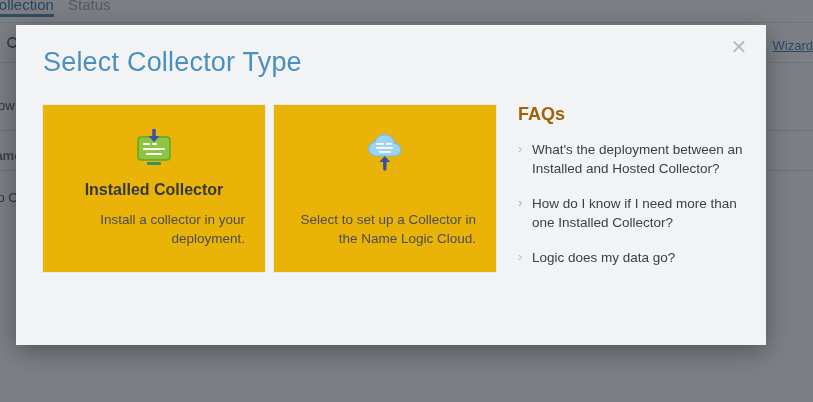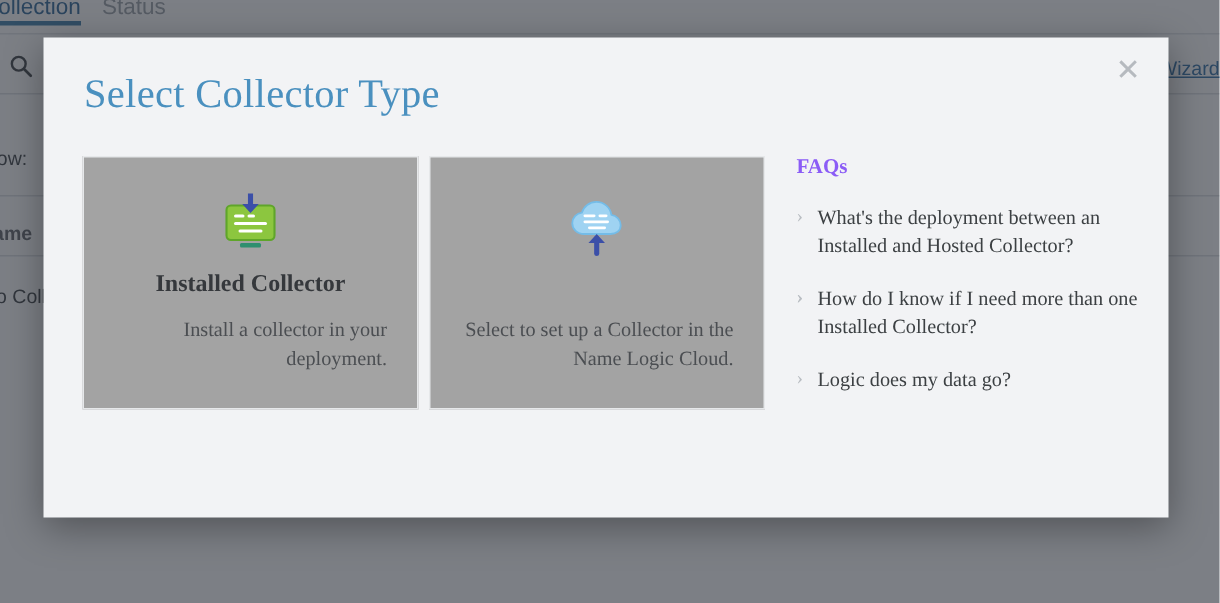--- a/index.html
+++ b/index.html
@@ -96,28 +96,27 @@
   
   #overlay {
     position: absolute;
     inset: 0;
     background: rgba(44, 49, 58, 0.62);
   }
 
   
   #modal {
     position: absolute;
-    left: 29px;
+    left: 16px;
     top: 25px;
     width: 750px;
     height: 320px;
     background: #f2f3f5;
     box-shadow: 0 6px 24px rgba(0,0,0,0.35);
     overflow: hidden;
-    font-family: Liberation Serif, serif;
   }
   #modal-title {
     position: absolute;
     left: 27px;
     top: 22px;
     font-size: 27px;
     font-weight: normal;
     color: #4a90bf;
     letter-spacing: 0.2px;
   }
@@ -134,21 +133,21 @@
     cursor: pointer;
     user-select: none;
   }
 
   
   .card {
     position: absolute;
     top: 79px;
     width: 222px;
     height: 167px;
-    background: #a3a3a3;
+    background: #eab308;
     border: 1px solid #e6e8ea;
     cursor: pointer;
   }
   #card-installed { left: 26px; }
   #card-hosted    { left: 257px; }
 
   .card-icon {
     position: absolute;
     top: 22px;
     left: 0; right: 0;
@@ -177,23 +176,23 @@
   }
 
   
   #faq-panel {
     position: absolute;
     left: 502px;
     top: 79px;
     width: 232px;
   }
   #faq-heading {
-    font-size: 14px;
+    font-size: 18px;
     font-weight: bold;
-    color: #8b5cf6;
+    color: #a16207;
     margin-bottom: 15px;
   }
   .faq-item {
     position: relative;
     padding-left: 14px;
     margin-bottom: 16px;
     font-size: 13.5px;
     line-height: 19px;
     color: #3c4043;
     cursor: pointer;

